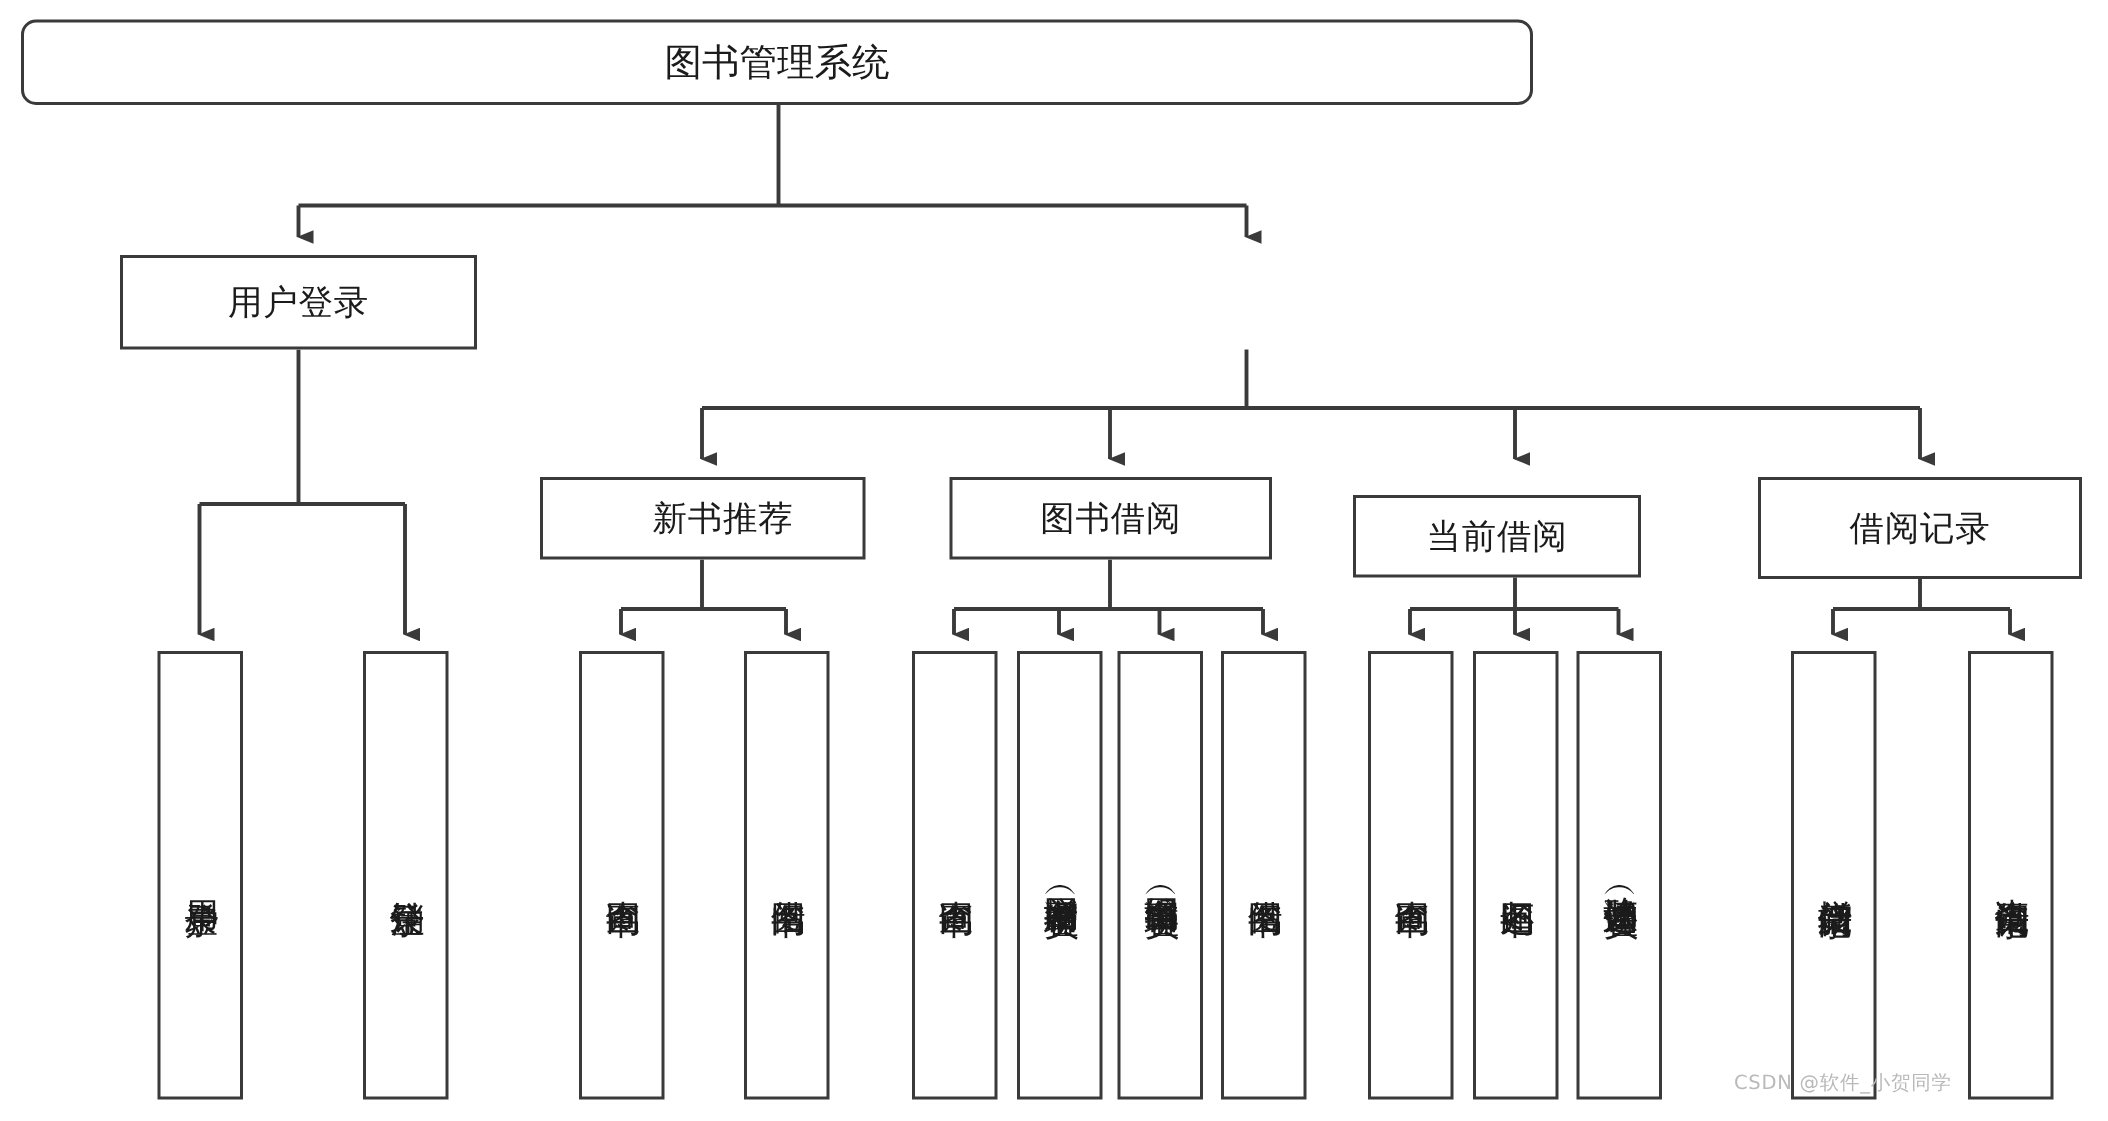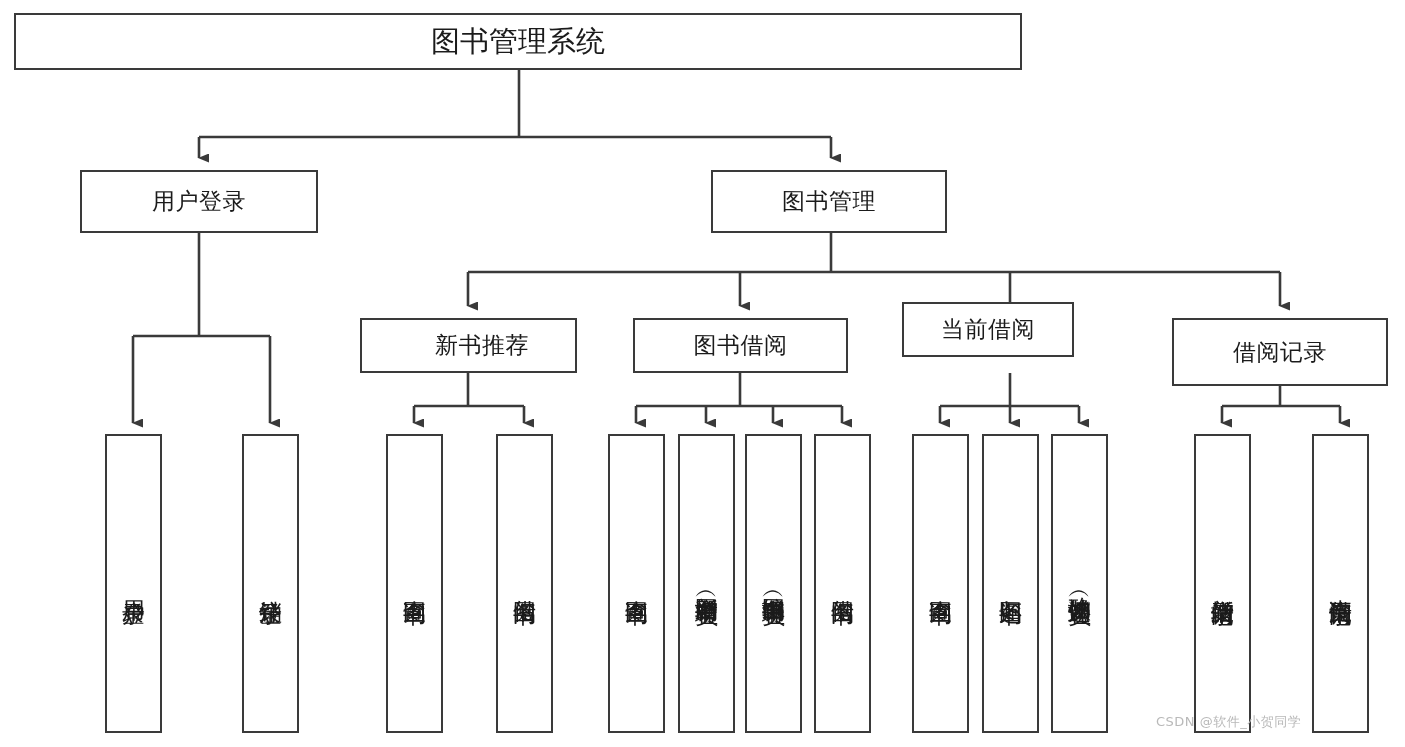--- a/index.html
+++ b/index.html
@@ -33,21 +33,22 @@
     display: flex;
     align-items: center;
     justify-content: center;
     color: #1b1b1b;
   }
   .node.horizontal {
     font-size: 23px;
     letter-spacing: 0.5px;
   }
   .node.root {
-    font-size: 29px;
+    font-size: 25px;
+    border-radius: 10px;
   }
   .node.leaf {
     align-items: center;
     justify-content: center;
     padding: 4px 2px;
   }
   .vtext {
     writing-mode: vertical-rl;
     text-orientation: upright;
     font-size: 23px;
@@ -122,33 +123,30 @@
   </svg>
 
   <div class="node root" style="left:14px; top:13px; width:1008px; height:57px;">
     <span>图书管理系统</span>
   </div>
 
   <div class="node horizontal" style="left:80px; top:170px; width:238px; height:63px;">
     <span>用户登录</span>
   </div>
 
-  <div class="node horizontal" style="left:711px; top:170px; width:236px; height:63px;">
-    <span>图书管理</span>
-  </div>
 
   <div class="node horizontal" style="left:360px; top:318px; width:217px; height:55px;padding-left:27px;">
     <span>新书推荐</span>
   </div>
 
   <div class="node horizontal" style="left:633px; top:318px; width:215px; height:55px;">
     <span>图书借阅</span>
   </div>
 
-  <div class="node horizontal" style="left:902px; top:302px; width:172px; height:55px;">
+  <div class="node horizontal" style="left:902px; top:330px; width:192px; height:55px;">
     <span>当前借阅</span>
   </div>
 
   <div class="node horizontal" style="left:1172px; top:318px; width:216px; height:68px;">
     <span>借阅记录</span>
   </div>
 
   <div class="node leaf" style="left:105px; top:434px; width:57px; height:299px;">
     <span class="vtext">用户登录</span>
   </div>

